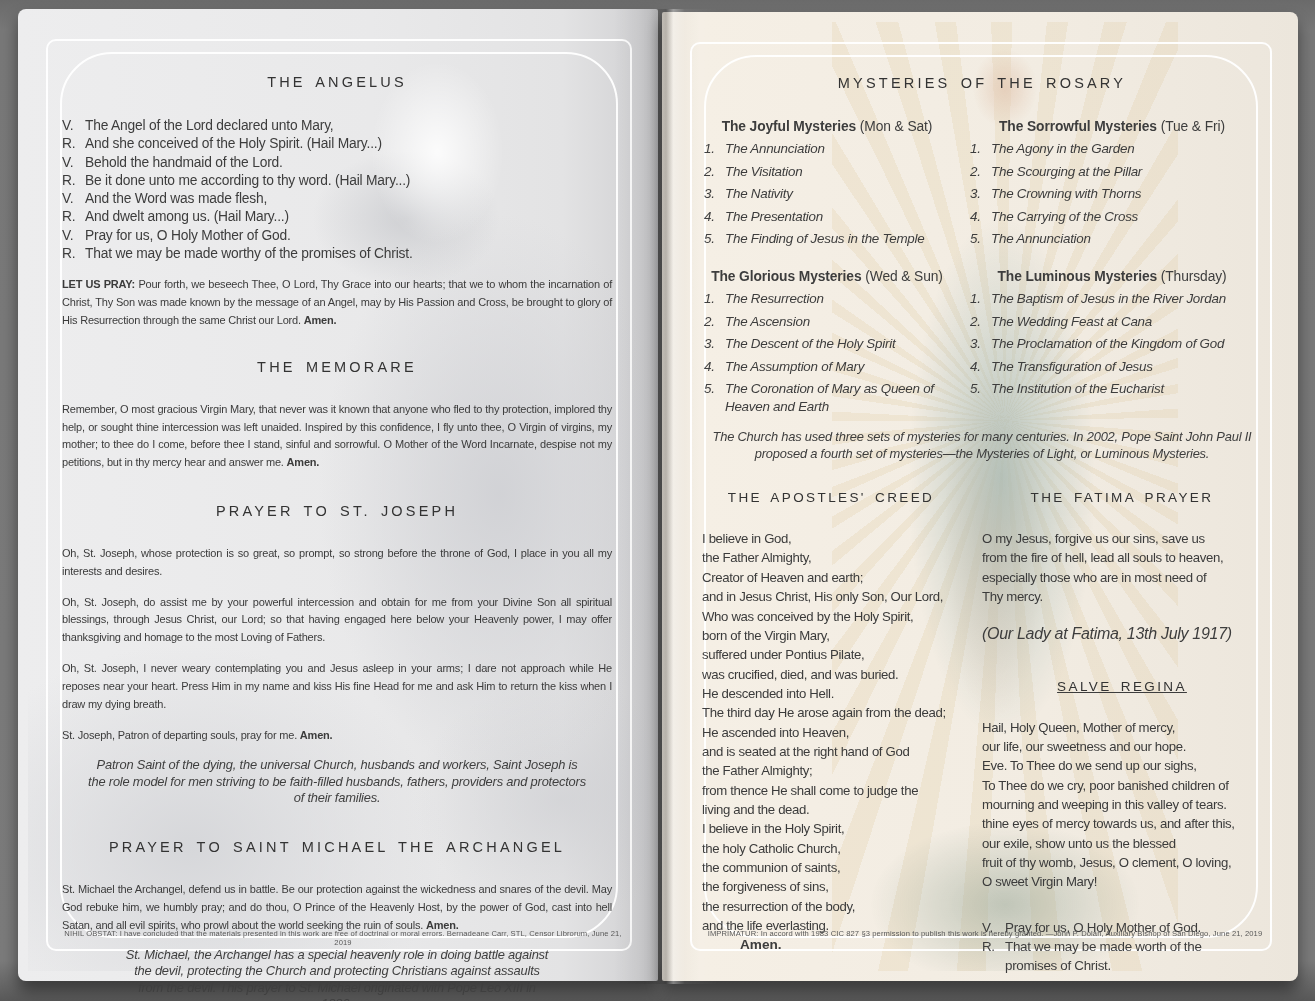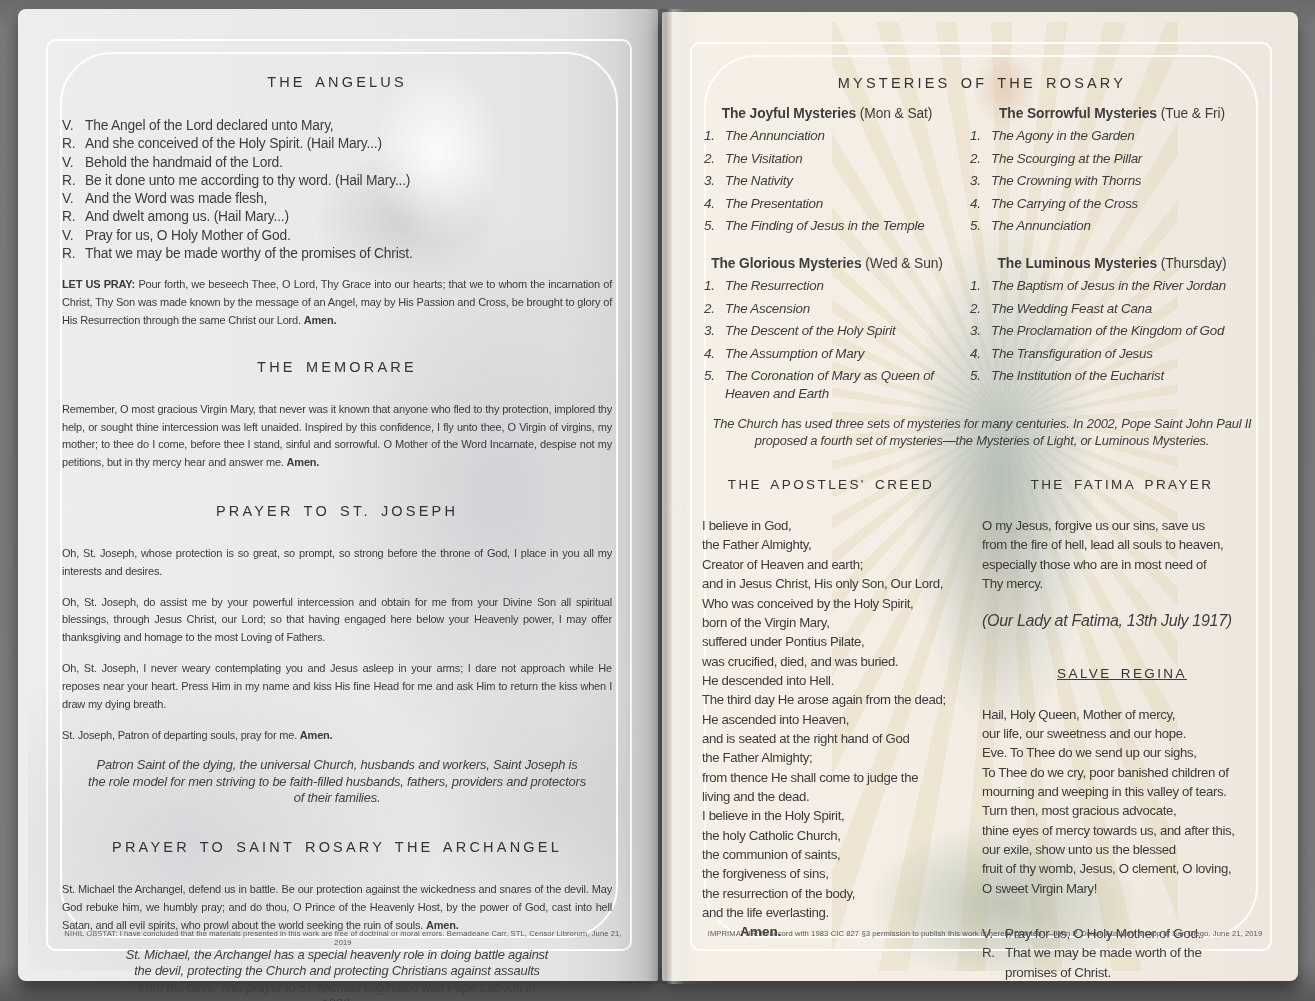--- a/index.html
+++ b/index.html
@@ -85,21 +85,21 @@
   }
   .mt16 { margin-top:16px; } .mt18 { margin-top:18px; } .mt20 { margin-top:20px; } .mt14 { margin-top:14px; }
   .page-footer {
     position:absolute; left:40px; right:30px; top:920px; z-index:2;
     font-size:7.6px; color:#585858; text-align:center; letter-spacing:0.1px;
   }
 
   
   .content-r { position:absolute; left:40px; top:50px; width:560px; z-index:2; }
   .rosary-grid {
-    margin-top:2px; display:grid; grid-template-columns:250px 288px;
+    margin-top:15px; display:grid; grid-template-columns:250px 288px;
     column-gap:22px; row-gap:16px;gap:16px;
   }
   .mys-title { text-align:center; font-size:13.8px; letter-spacing:-0.1px; margin-bottom:6px; white-space:nowrap; }
   .mys-title .t { font-weight:bold; }
   .mys-list { list-style:none; counter-reset:m; font-size:13.4px; letter-spacing:-0.25px; }
   .mys-list li { counter-increment:m; position:relative; padding-left:23px; line-height:18px; margin-bottom:4.6px;font-style:italic; }
   .mys-list li::before { content:counter(m) "."; position:absolute; left:2px; }
   .rosary-note { margin-top:8px; font-style:italic; font-size:12.9px; line-height:16.6px; text-align:center; letter-spacing:-0.2px; }
 
   .prayers-grid { margin-top:15px; display:grid; grid-template-columns:258px 280px; column-gap:22px; }
@@ -191,21 +191,21 @@
 
       <p class="body-txt para">Oh, St. Joseph, whose protection is so great, so prompt, so strong before the throne of God, I place in you all my interests and desires.</p>
       <p class="body-txt para">Oh, St. Joseph, do assist me by your powerful intercession and obtain for me from your Divine Son all spiritual blessings, through Jesus Christ, our Lord; so that having engaged here below your Heavenly power, I may offer thanksgiving and homage to the most Loving of Fathers.</p>
       <p class="body-txt para">Oh, St. Joseph, I never weary contemplating you and Jesus asleep in your arms; I dare not approach while He reposes near your heart. Press Him in my name and kiss His fine Head for me and ask Him to return the kiss when I draw my dying breath.</p>
       <p class="body-txt mt14"><span>St. Joseph, Patron of departing souls, pray for me. </span><span class="bold">Amen.</span></p>
 
       <p class="note" style="padding:0 26px;">Patron Saint of the dying, the universal Church, husbands and workers, Saint Joseph is the role model for men striving to be faith-filled husbands, fathers, providers and protectors of their families.</p>
 
       <div class="h mt20">
         <span class="rule"></span>
-        <span class="h-text">PRAYER TO SAINT ROSARY THE ARCHANGEL</span>
+        <span class="h-text">PRAYER TO SAINT MICHAEL THE ARCHANGEL</span>
         <span class="rule"></span>
       </div>
 
       <p class="body-txt para"><span>St. Michael the Archangel, defend us in battle. Be our protection against the wickedness and snares of the devil. May God rebuke him, we humbly pray; and do thou, O Prince of the Heavenly Host, by the power of God, cast into hell Satan, and all evil spirits, who prowl about the world seeking the ruin of souls. </span><span class="bold">Amen.</span></p>
 
       <p class="note" style="padding:0 62px;">St. Michael, the Archangel has a special heavenly role in doing battle against the devil, protecting the Church and protecting Christians against assaults from the devil. This prayer to St. Michael originated with Pope Leo XIII in 1886.</p>
     </div>
 
     <div class="page-footer">NIHIL OBSTAT: I have concluded that the materials presented in this work are free of doctrinal or moral errors. Bernadeane Carr, STL, Censor Librorum, June 21, 2019</div>
   </div>
@@ -331,21 +331,20 @@
             <span class="h-text">SALVE REGINA</span>
             <span class="rule"></span>
           </div>
           <div class="lines">
 
           <div class="line">Hail, Holy Queen, Mother of mercy,</div>
               <div class="line">our life, our sweetness and our hope.</div>
               <div class="line">Eve. To Thee do we send up our sighs,</div>
               <div class="line">To Thee do we cry, poor banished children of</div>
               <div class="line">mourning and weeping in this valley of tears.</div>
-              <div class="line">Turn then, most gracious advocate,</div>
               <div class="line">thine eyes of mercy towards us, and after this,</div>
               <div class="line">our exile, show unto us the blessed</div>
               <div class="line">fruit of thy womb, Jesus, O clement, O loving,</div>
               <div class="line">O sweet Virgin Mary!</div>
             </div>
 
           <div class="versicles-r">
 
               <div class="versicle-r">
                 <span class="vlabel">V.</span>

